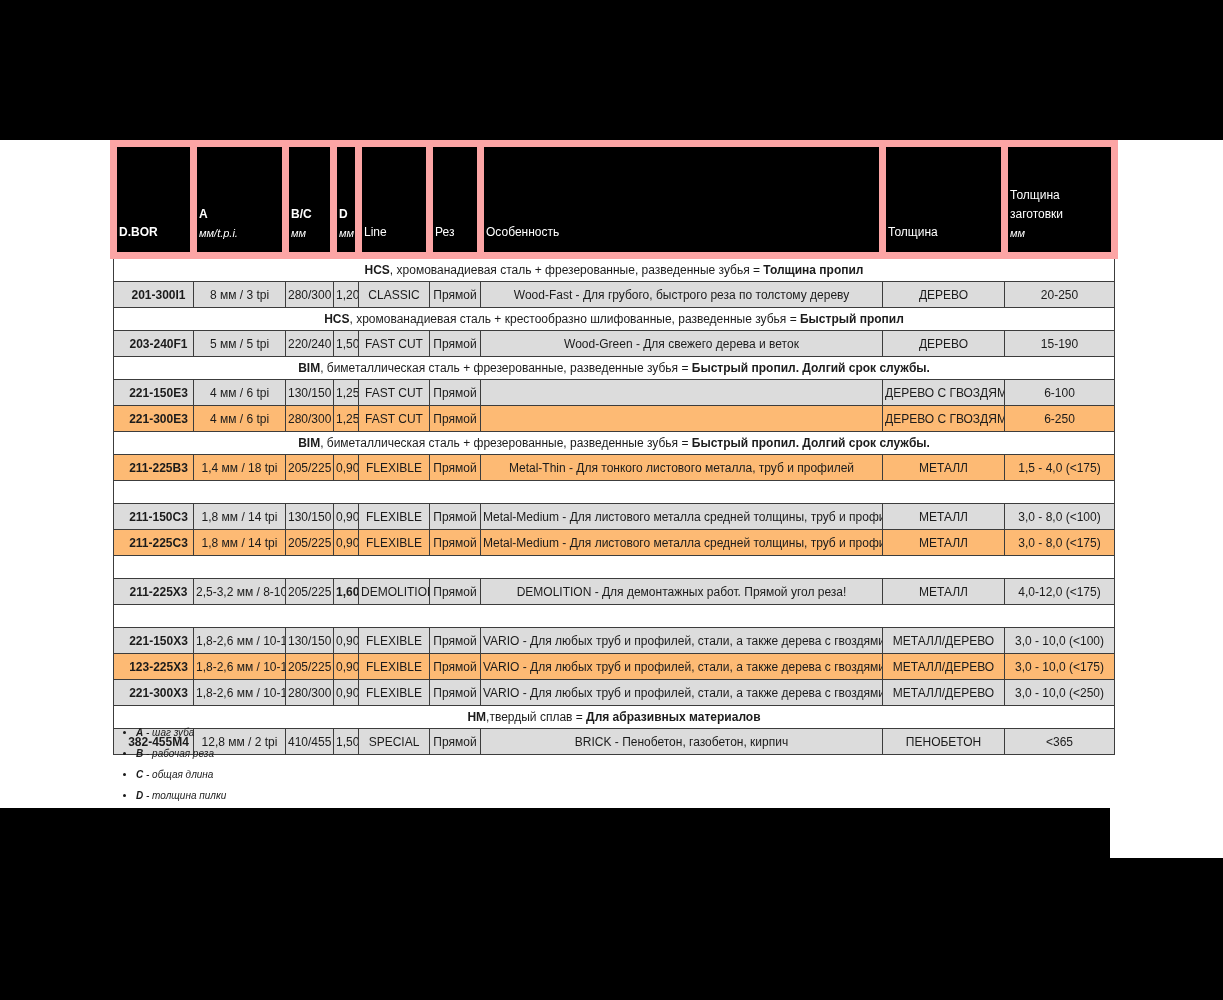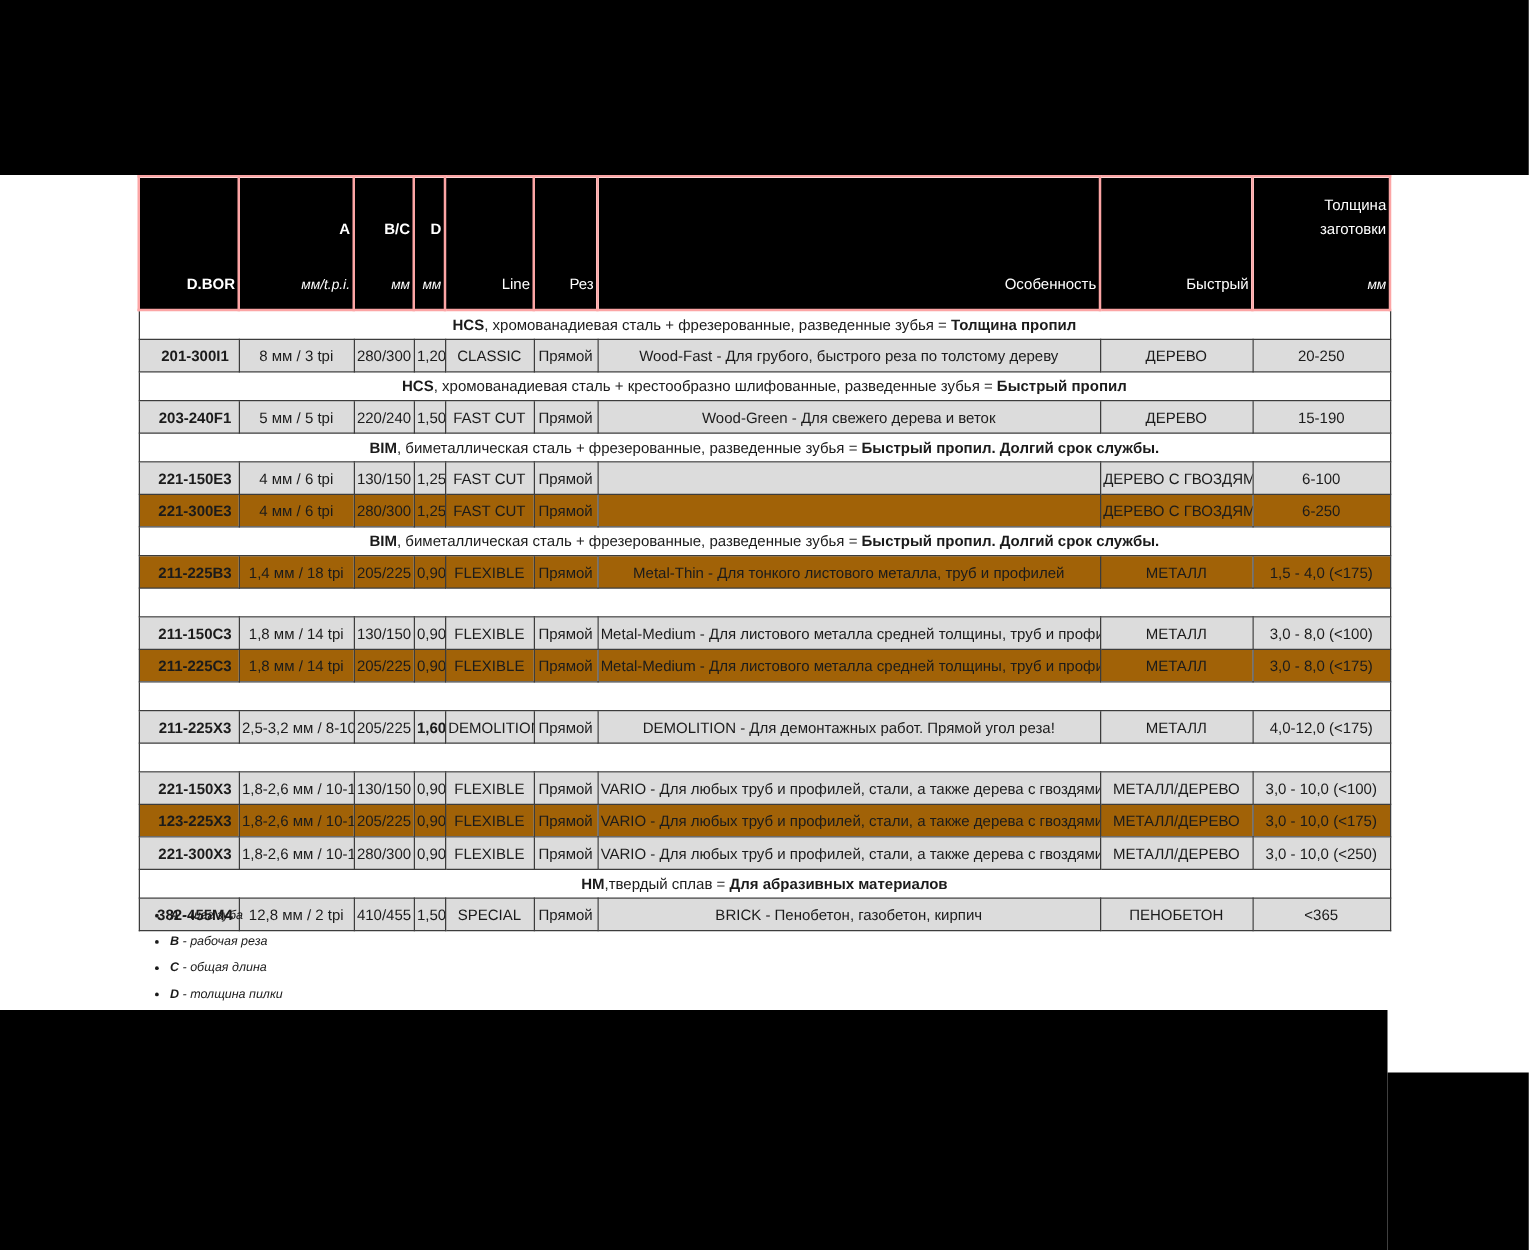--- a/index.html
+++ b/index.html
@@ -16,35 +16,35 @@
   table.spec{
     position:absolute;left:110px;top:140px;width:1001px;
     border-collapse:collapse;table-layout:fixed;
     font-size:12px;color:#1b1b1b;
   }
   col.c-code{width:80px;} col.c-a{width:92px;} col.c-bc{width:48px;}
   col.c-d{width:25px;} col.c-line{width:71px;} col.c-cut{width:51px;}
   col.c-feat{width:402px;} col.c-mat{width:122px;} col.c-thk{width:110px;}
 
   tr.head td{
-    background:#000;color:#fff;border:2px solid #fca5a5;
-    height:95px;vertical-align:bottom;text-align:right;
+    background:#000;color:#fff;border:7px solid #fca5a5;
+    height:95px;vertical-align:bottom;text-align:left;
     padding:0 2px 10px 2px;overflow:hidden;
   }
   .h-l1{display:block;line-height:19px;font-size:12px;}
-  .h-l2{display:block;line-height:18px;font-size:11px;font-style:italic;margin-top:26px;}
+  .h-l2{display:block;line-height:18px;font-size:11px;font-style:italic;}
   .h-l2:empty{display:none;}
   tr.head td.hb .h-l1{font-weight:bold;}
 
   tr.data td{
     border:1px solid #3c3c3c;height:23px;text-align:center;
     padding:1px 2px;overflow:hidden;white-space:nowrap;
   }
   tr.data.shade td{background:#dcdcdc;}
-  tr.data.plain td{background:#a16207;}
+  tr.data.plain td{background:#fdba74;}
   tr.data td.code{font-weight:bold;padding-left:12px;}
   td.bold-val{font-weight:bold;}
 
   tr.band td{
     border:1px solid #3c3c3c;background:#fff;height:20px;
     text-align:center;padding:1px 2px;font-size:12px;white-space:nowrap;overflow:hidden;
   }
   tr.band td b{font-weight:bold;}
 
   ul.legend{
@@ -94,21 +94,21 @@
     <td>
           <span class="h-l1">Line</span>
         </td>
     <td>
           <span class="h-l1">Рез</span>
         </td>
     <td>
           <span class="h-l1">Особенность</span>
         </td>
     <td>
-          <span class="h-l1">Быстрый</span>
+          <span class="h-l1">Толщина</span>
         </td>
     <td>
           <span class="h-l1">Толщина заготовки</span>
           <span class="h-l2">мм</span>
         </td>
   </tr>
 
   <tr class="band">
     <td colspan="9"><b>HCS</b><span>, хромованадиевая сталь + фрезерованные, разведенные зубья = </span><b>Толщина пропил</b></td>
   </tr>

